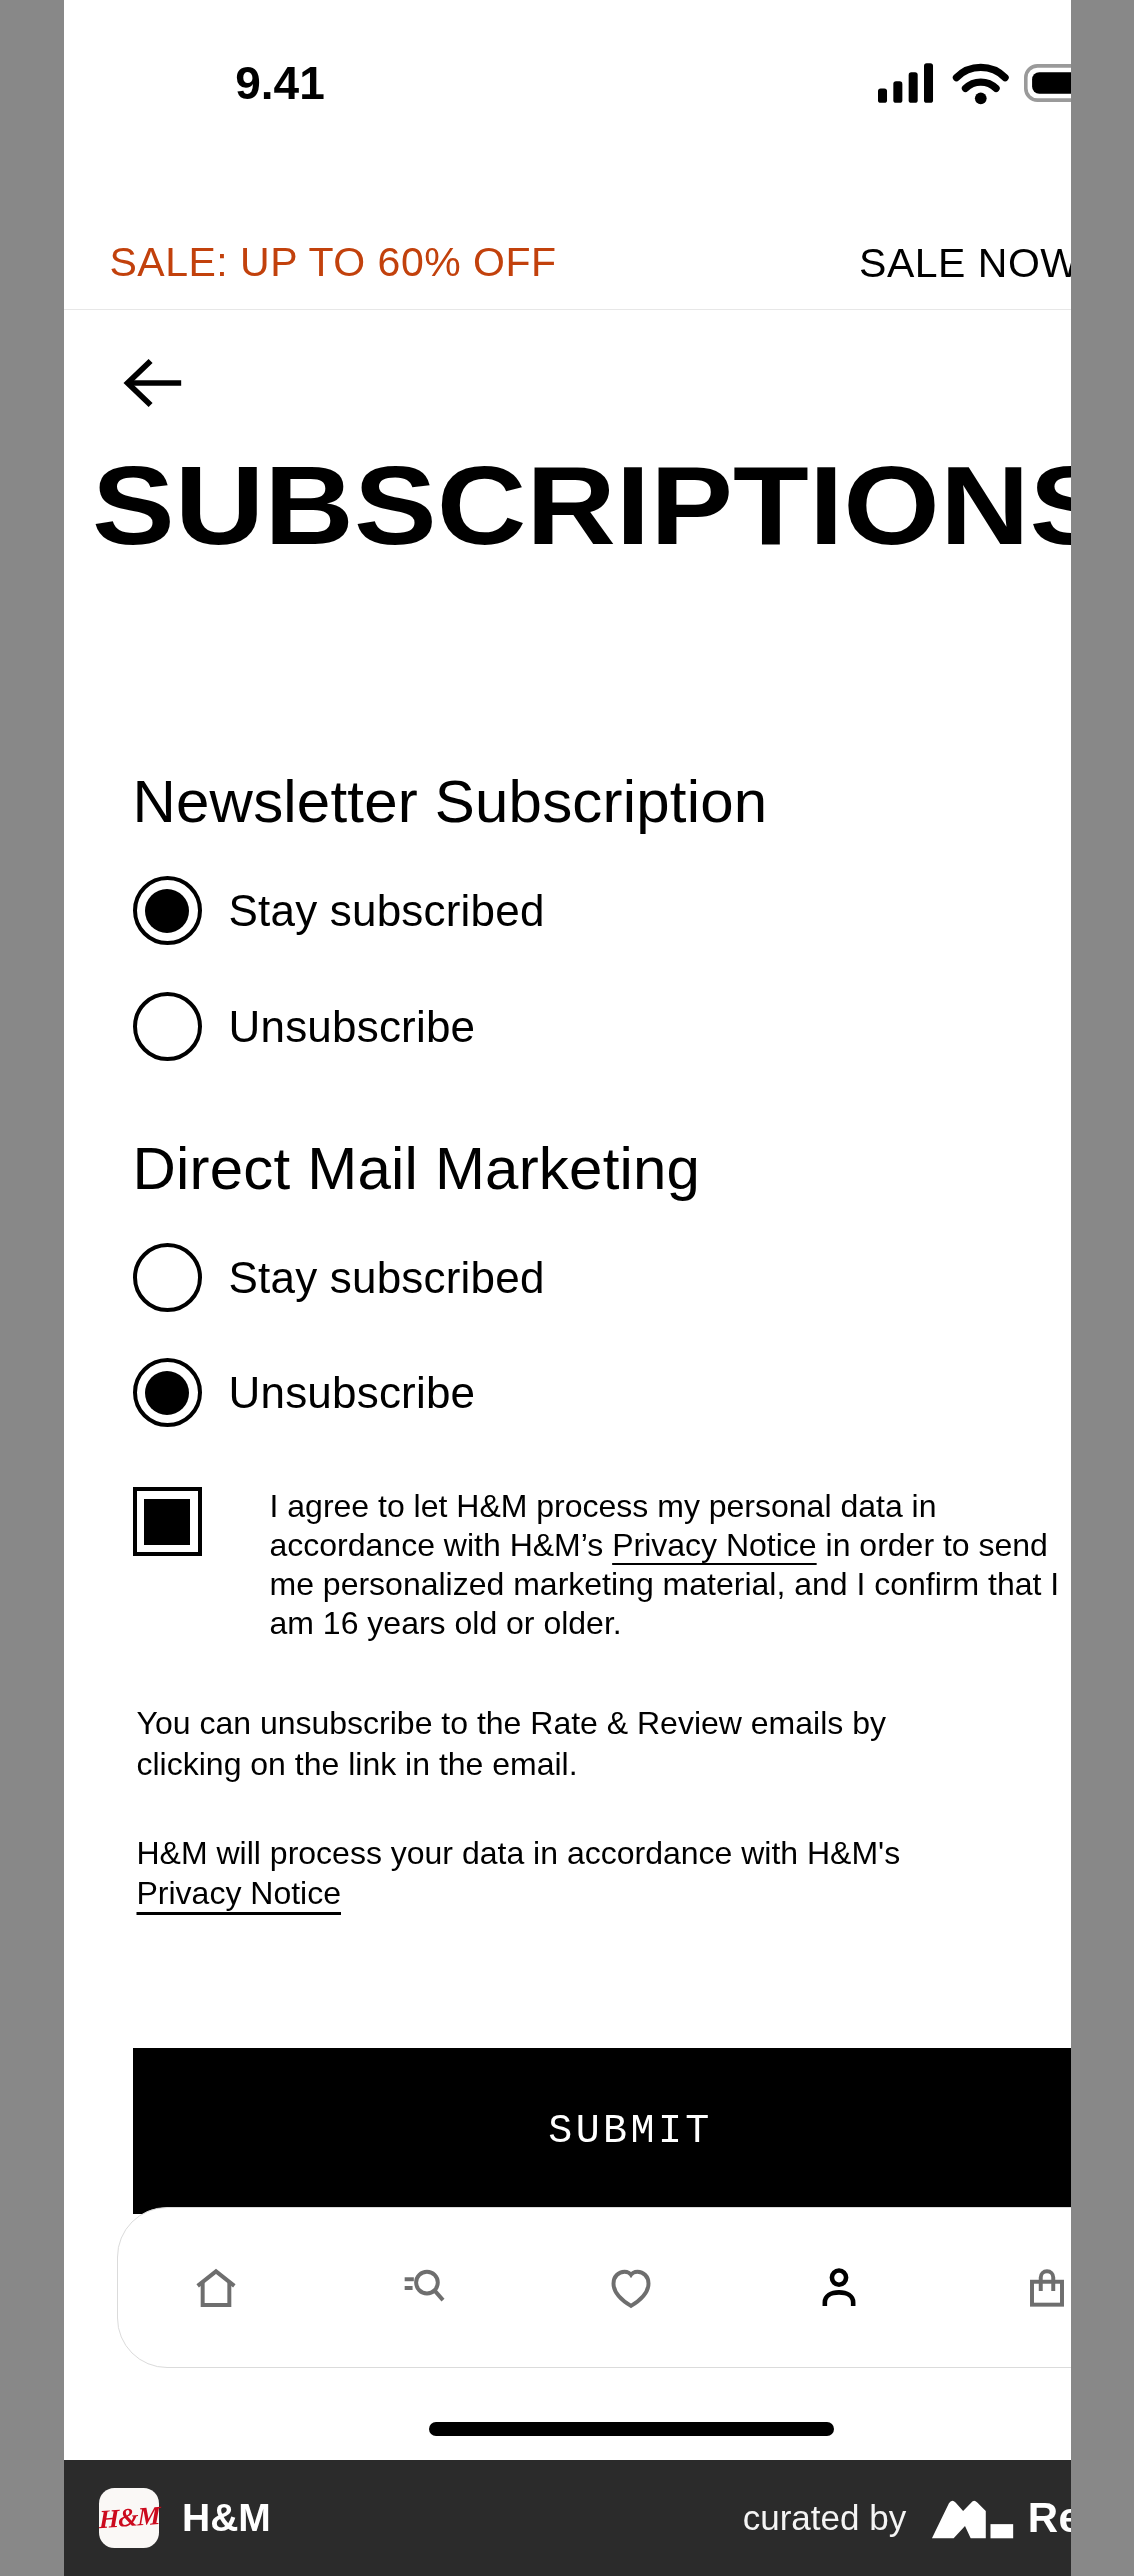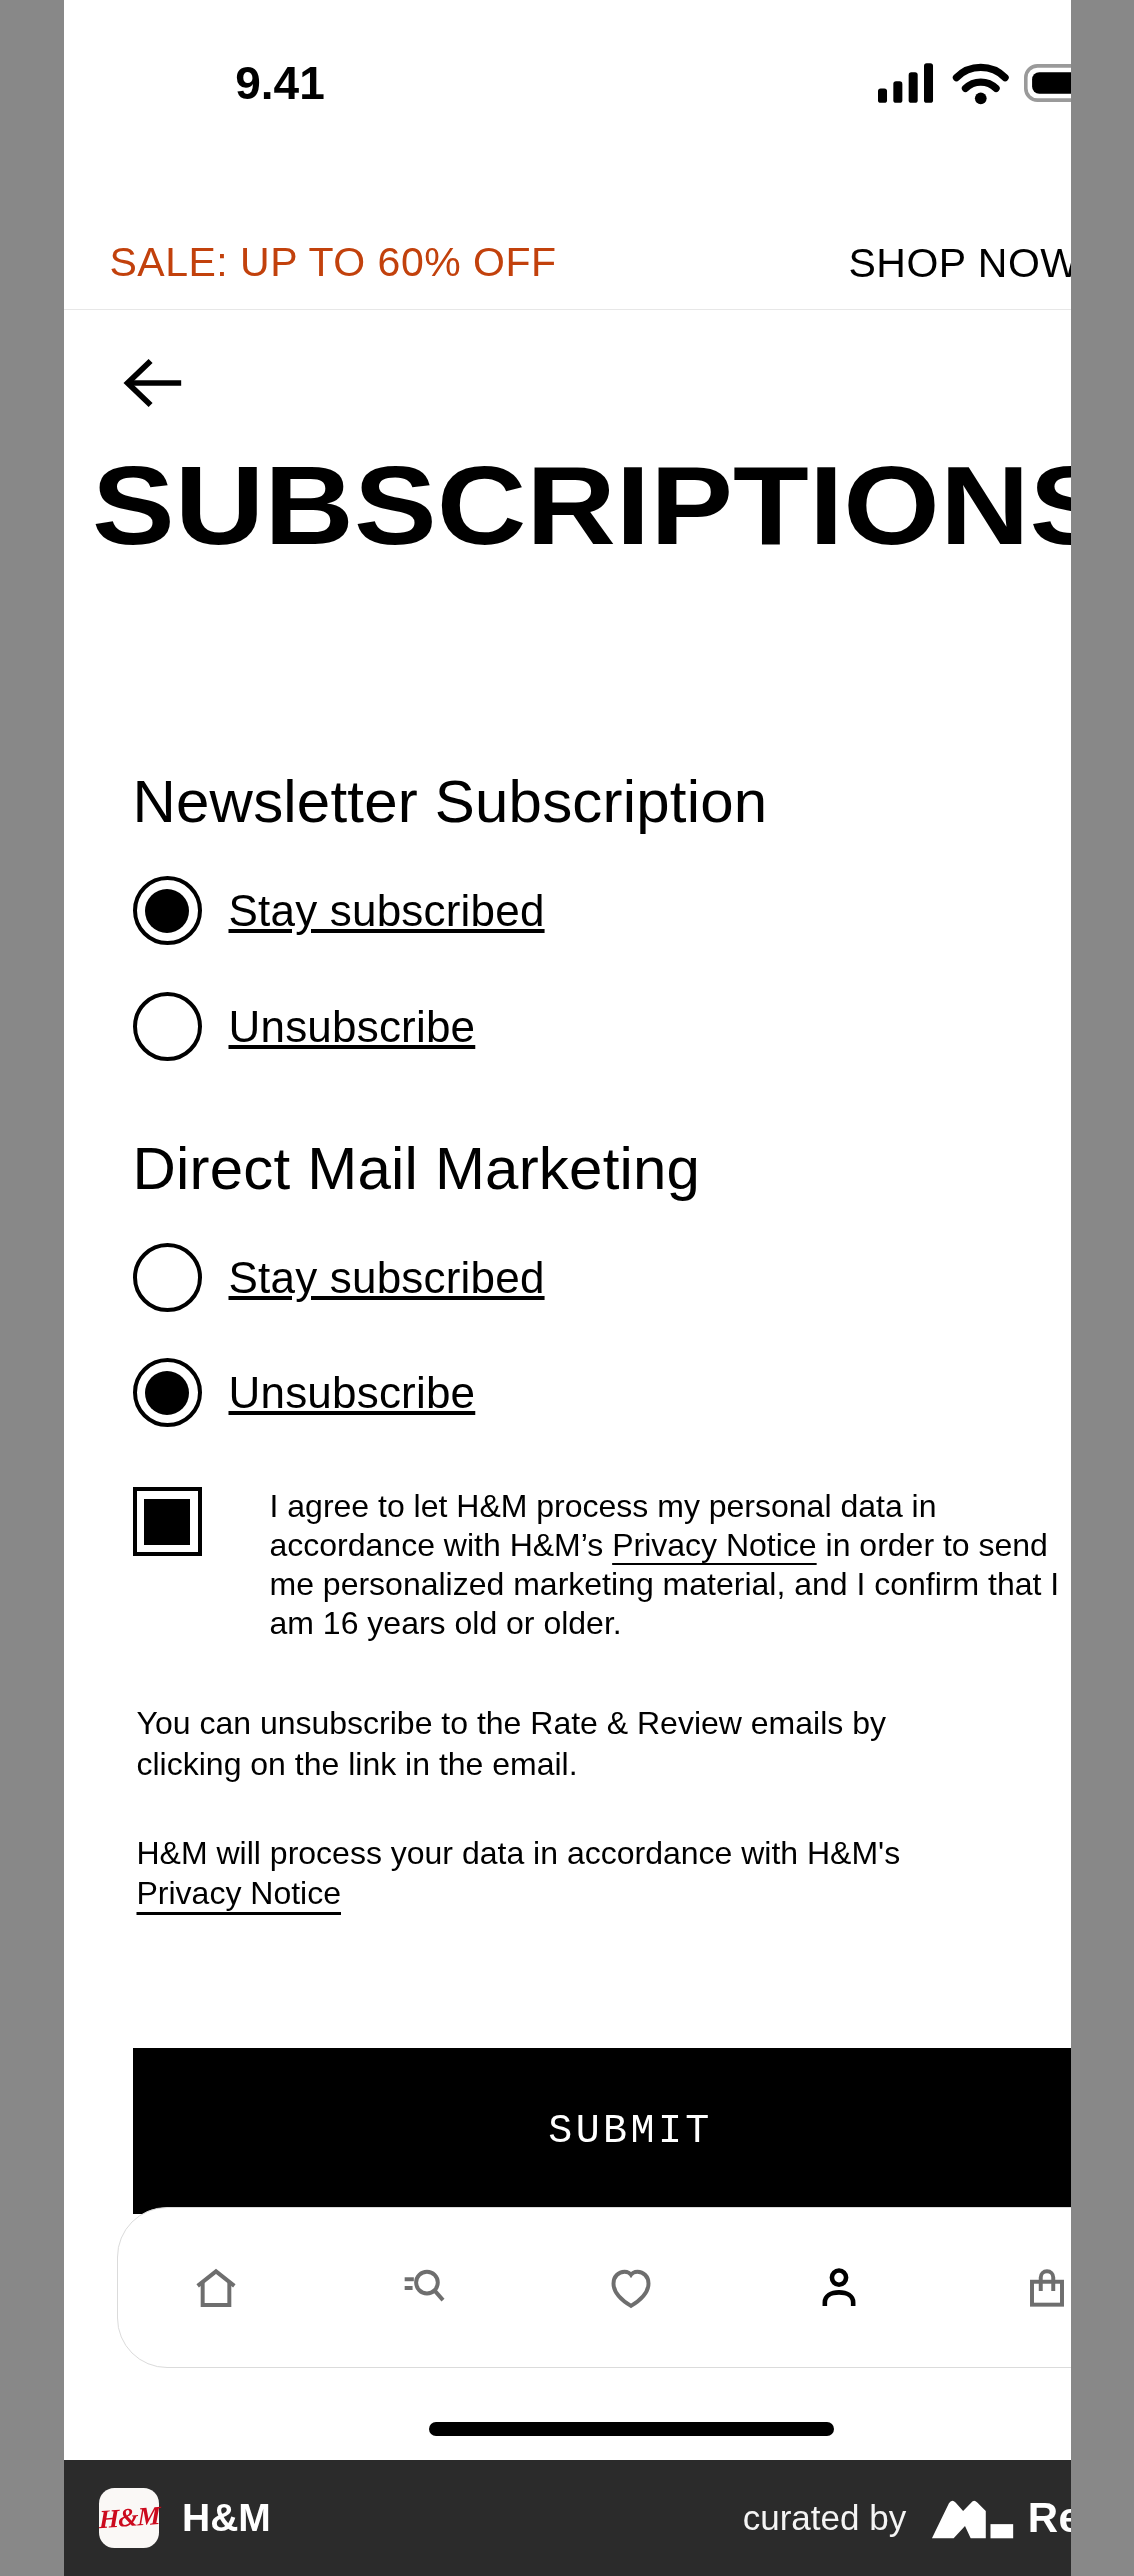--- a/index.html
+++ b/index.html
@@ -35,21 +35,21 @@
   .promo-shop-label { font-size: 41px; color: #000; letter-spacing: 0.5px; }
   
   .back-btn { position: absolute; left: 56px; top: 356px; width: 65px; height: 54px; }
   .page-title-svg { position: absolute; left: 27px; top: 459px; width: 1026px; height: 98px; }
   
   .section-heading {
     position: absolute; left: 69px; font-size: 60px; color: #000; letter-spacing: 0.2px;
   }
   .radio-row {
     position: absolute; left: 69px; height: 69px;
-    display: flex; align-items: center; gap: 27px; text-decoration: underline;
+    display: flex; align-items: center; gap: 27px;
   }
   .radio {
     width: 69px; height: 69px; border: 4.8px solid #000; border-radius: 50%;
     background: #fff; position: relative; flex: 0 0 auto;
   }
   .radio.selected::after {
     content: ""; position: absolute; left: 50%; top: 50%;
     width: 44px; height: 44px; transform: translate(-50%, -50%);
     background: #000; border-radius: 50%;
   }
@@ -142,21 +142,21 @@
     <svg viewBox="0 0 90 48" width="87" height="46">
       <rect x="2" y="5" width="74" height="38" rx="13" fill="none" stroke="#9a9a9a" stroke-width="4"></rect>
       <rect x="9" y="12" width="60" height="24" rx="8" fill="#000"></rect>
       <path d="M81 18 A 8 8 0 0 1 81 30 Z" fill="#9a9a9a"></path>
     </svg>
   </div>
 
   <div class="promo">
     <span class="promo-sale">SALE: UP TO 60% OFF</span>
     <div class="promo-shop">
-      <span class="promo-shop-label">SHOP NOW</span>
+      <span class="promo-shop-label">SALE NOW</span>
       <svg viewBox="0 0 46 46" width="44" height="44">
         <line x1="23" y1="2" x2="23" y2="44" stroke="#000" stroke-width="4"></line>
         <line x1="2" y1="23" x2="44" y2="23" stroke="#000" stroke-width="4"></line>
       </svg>
     </div>
   </div>
 
   <div class="back-btn">
     <svg viewBox="0 0 68 56" width="65" height="54">
       <line x1="8" y1="28" x2="64" y2="28" stroke="#000" stroke-width="6"></line>

